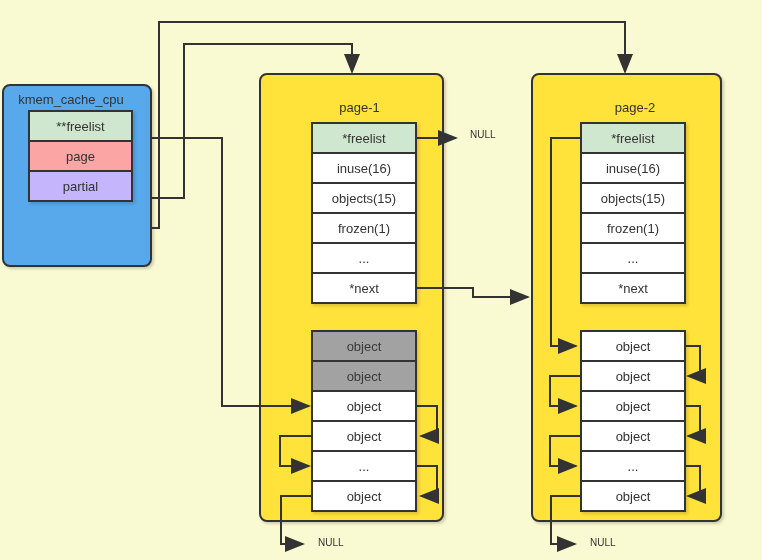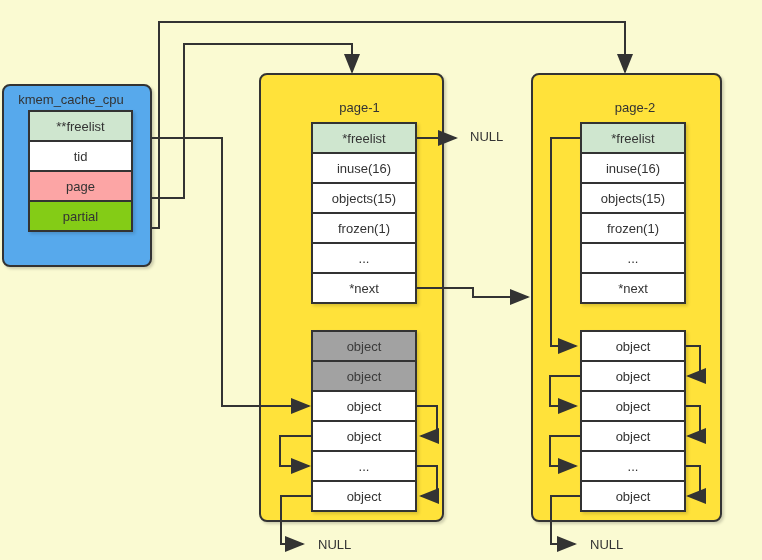--- a/index.html
+++ b/index.html
@@ -43,25 +43,25 @@
     background: #ffffff;
     display: flex;
     align-items: center;
     justify-content: center;
     font-size: 13px;
     color: #333;
   }
   .row:first-child { margin-top: 0; }
   .row.green  { background: #cfe6cf; }
   .row.gold   { background: #fca5a5; }
-  .row.yellow { background: #84cc16; }
+  .row.yellow { background: #c4b5fd; }
   .row.gray   { background: #a2a2a2; color: #3a3a3a; }
   .null-label {
     position: absolute;
-    font-size: 13px;
+    font-size: 10px;
     color: #333;
     text-align: center;
   }
   svg.overlay {
     position: absolute;
     left: 0; top: 0;
     width: 762px; height: 560px;
     pointer-events: none;
   }
   svg.overlay path {
@@ -72,21 +72,20 @@
 </style>
 </head>
 <body>
 
 <div id="stage">
 
   <div class="outer-box box-cache"></div>
   <div class="box-title" style="left:2px; top:92px; width:138px;">kmem_cache_cpu</div>
   <div class="tbl" style="left:28px; top:110px; width:105px;">
     <div class="row green">**freelist</div>
-    <div class="row">tid</div>
     <div class="row gold">page</div>
     <div class="row yellow">partial</div>
   </div>
 
   <div class="outer-box box-page1"></div>
   <div class="box-title" style="left:259px; top:100px; width:201px;text-align:center;">page-1</div>
   <div class="tbl" style="left:311px; top:122px; width:106px;">
     <div class="row green">*freelist</div>
     <div class="row">inuse(16)</div>
     <div class="row">objects(15)</div>

